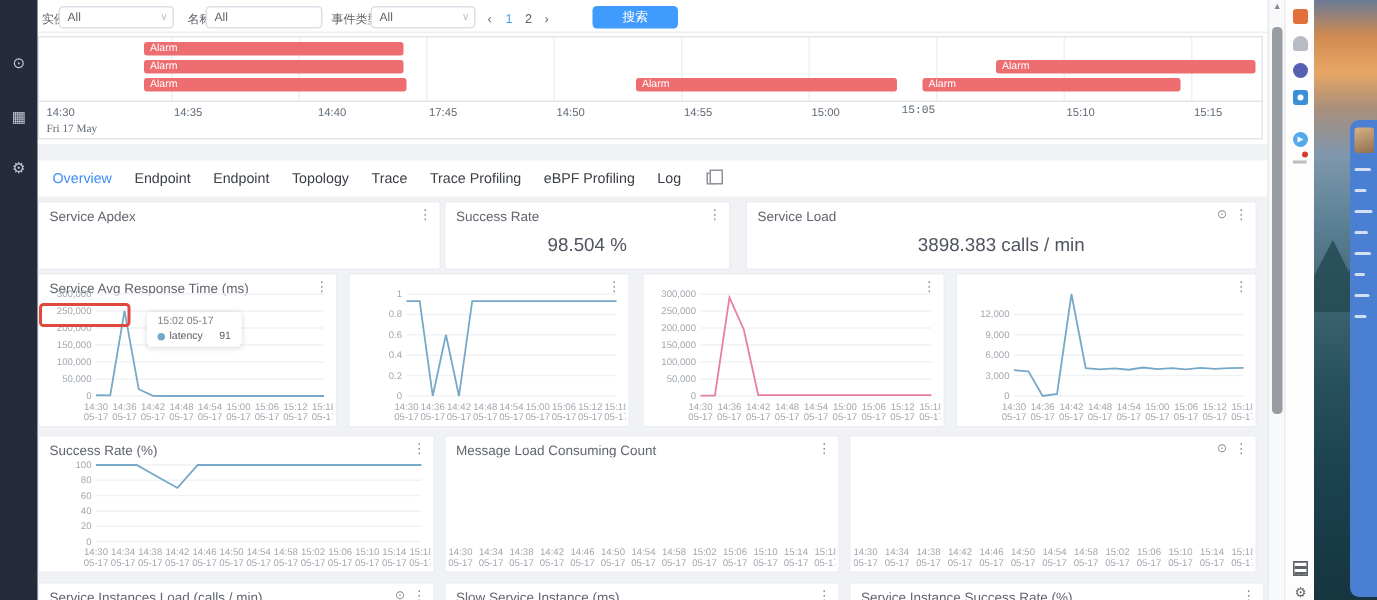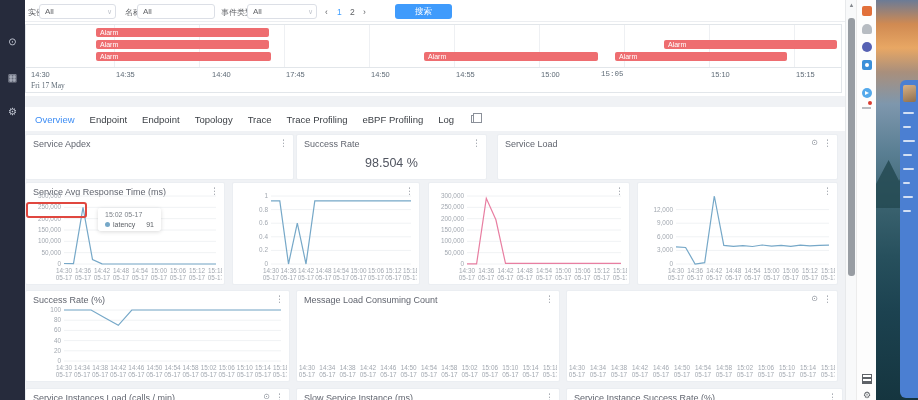--- a/index.html
+++ b/index.html
@@ -174,20 +174,21 @@
         <span class="kebab">⋮</span>
       </span>
     <div class="metric-value">98.504 %</div>
   </div>
   <div class="panel" style="left:497px;top:134px;width:341px;height:46px">
     <span class="p-title">Service Load</span>
     <span class="p-icons">
       <span class="clock">⊙</span>
       <span class="kebab">⋮</span>
     </span>
+    <div class="metric-value">3898.383 calls / min</div>
   </div>
 
   <div class="panel" style="left:25px;top:182px;width:200px;height:103px">
     <span class="p-title">Service Avg Response Time (ms)</span>
     <span class="p-icons">
         <span class="kebab">⋮</span>
       </span>
     <div class="chart" style="top:10px"><svg width="194" height="89">
           <line x1="36" x2="188" y1="3" y2="3" stroke="#f0f2f4"></line>
           <text x="33" y="5" text-anchor="end" class="ytick">300,000</text>

